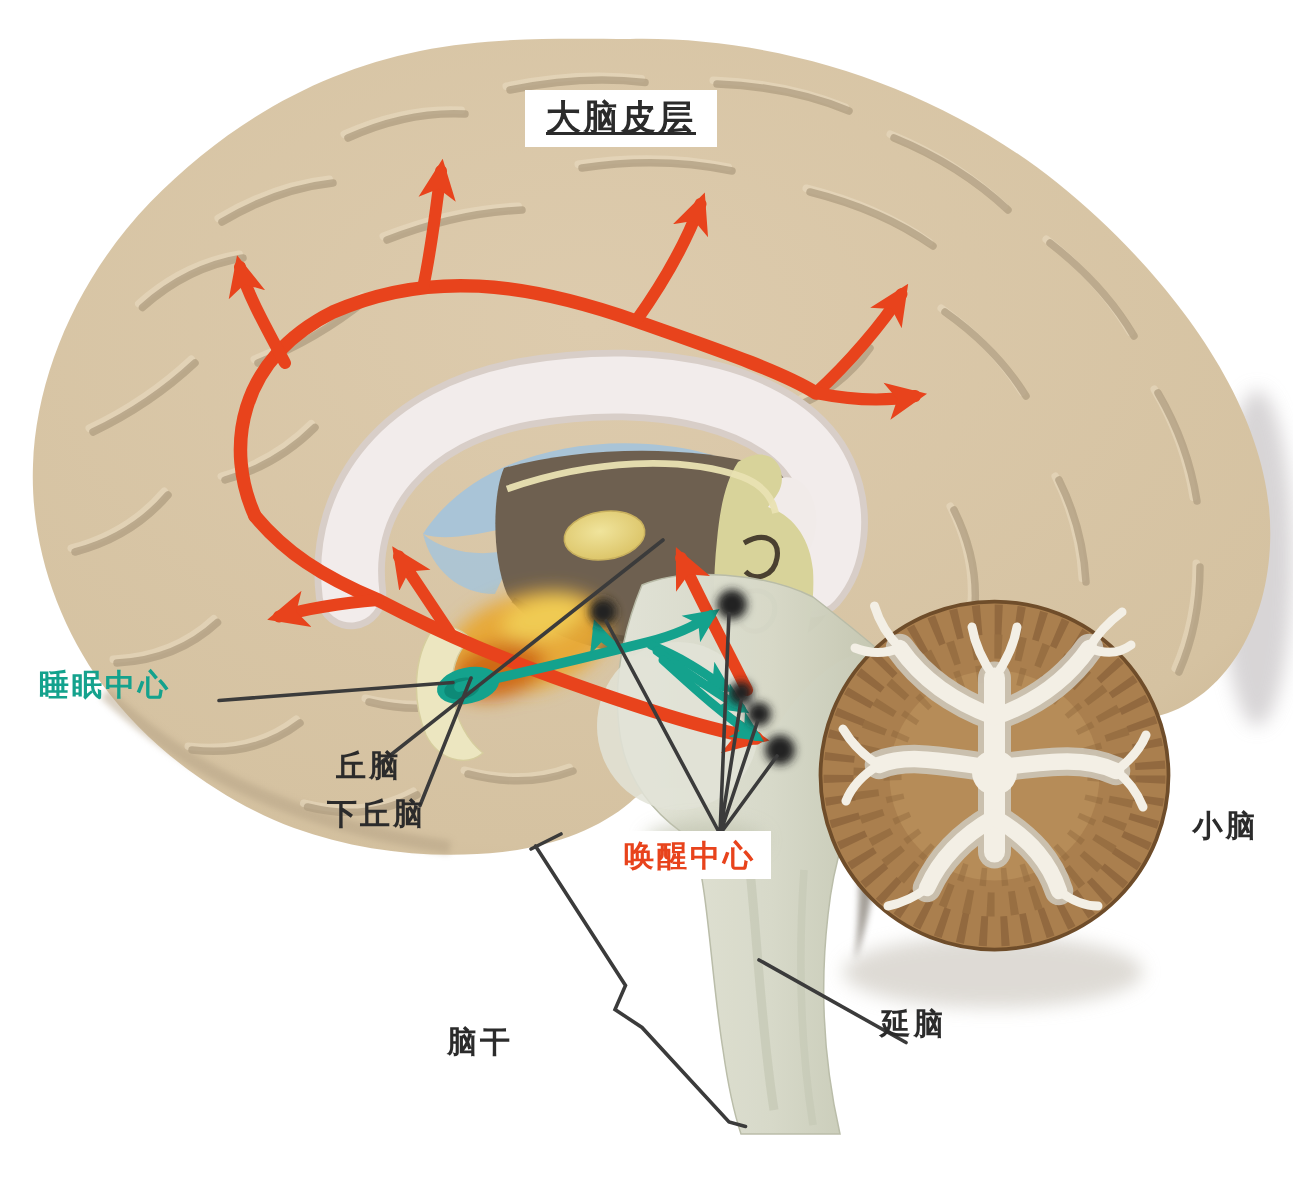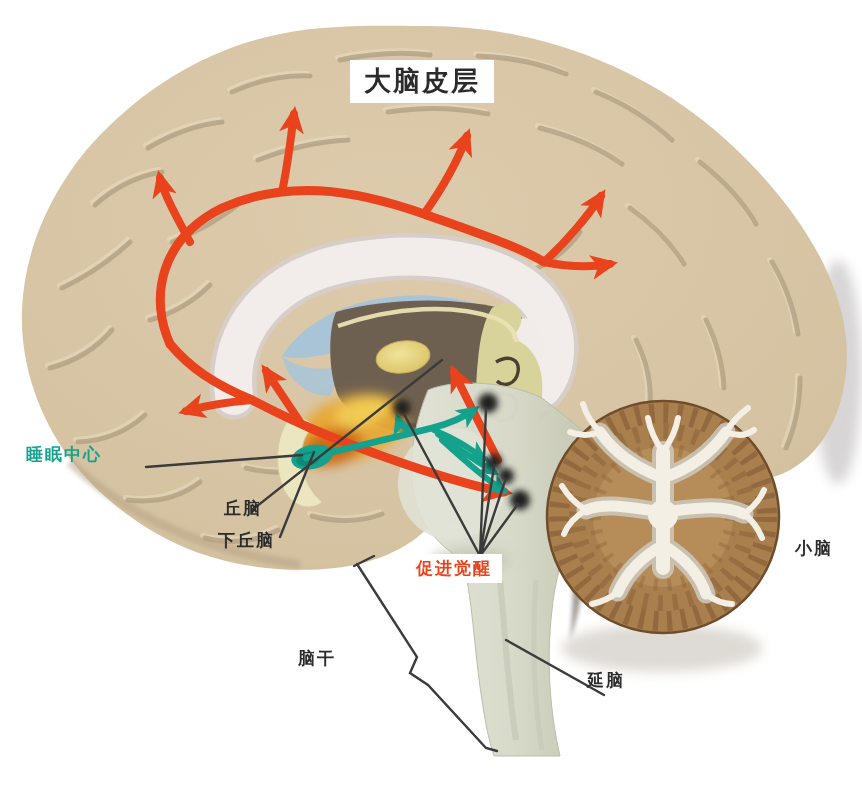--- a/index.html
+++ b/index.html
@@ -4,21 +4,21 @@
 <style>
   html,body{margin:0;padding:0;background:#ffffff;}
   #stage{position:relative;width:862px;height:788px;background:#fff;overflow:hidden;
          font-family:"DejaVu Sans","Liberation Sans",sans-serif;}
   #stage svg{position:absolute;left:0;top:0;}
   .lbl{position:absolute;font-weight:bold;white-space:nowrap;line-height:1.22;}
   .lbl.black{color:#2b2b2b;}
   .lbl.teal{color:#14a28d;}
   .lbl.red{color:#e8431c;}
   .boxed{background:#ffffff;padding:5px 14px;}
-  .sz{font-size:17px;letter-spacing:2px;}
+  .sz{font-size:20px;letter-spacing:2px;}
 </style>
 </head>
 <body>
 
 <div id="stage">
 
 <svg width="862" height="788" viewBox="0 0 862 788">
   <defs>
     <filter id="f1" x="-60%" y="-60%" width="220%" height="220%">
           <feGaussianBlur stdDeviation="3"></feGaussianBlur>
@@ -216,33 +216,33 @@
   <g stroke="#3b3b3b" stroke-width="2.4" stroke-linecap="round" fill="none">
     <path d="M 146,467 L 302,455"></path>
     <path d="M 252,510 L 442,360"></path>
     <path d="M 280,537 L 314,452"></path>
     <path d="M 480,556 L 404,414 M 480,556 L 486,409 M 480,556 L 494,467 M 480,556 L 505,481 M 480,556 L 518,504"></path>
     <path d="M 506,640 L 604,695"></path>
     <path d="M 374,556 L 354,566 M 357,564 L 417,657 L 410,673 L 428,685 L 486,748 L 497,751"></path>
   </g>
 </svg>
 
-<div class="lbl black boxed sz" style="left:350px;top:60px;font-size:27px;">大脑皮层</div>
+<div class="lbl black boxed sz" style="left:350px;top:60px;font-size:23px;text-decoration:underline;">大脑皮层</div>
 
 <div class="lbl teal sz" style="left:26px;top:444px;">
   <div>睡眠中心</div>
 </div>
 
 <div class="lbl black sz" style="left:196px;top:498px;margin-left:28px;">丘脑</div>
 
 <div class="lbl black sz" style="left:218px;top:530px;text-align:right;">下丘脑</div>
 
 <div class="lbl red boxed sz" style="left:406px;top:554px;padding:4px 10px;">
-  <div>促进觉醒</div>
+  <div>唤醒中心</div>
 </div>
 
-<div class="lbl black sz" style="left:298px;top:648px;">脑干</div>
+<div class="lbl black sz" style="left:298px;top:682px;">脑干</div>
 
 <div class="lbl black sz" style="left:587px;top:670px;">延脑</div>
 
 <div class="lbl black sz" style="left:775px;top:538px;margin-left:20px;">小脑</div>
 
 </div>
 
 </body></html>

